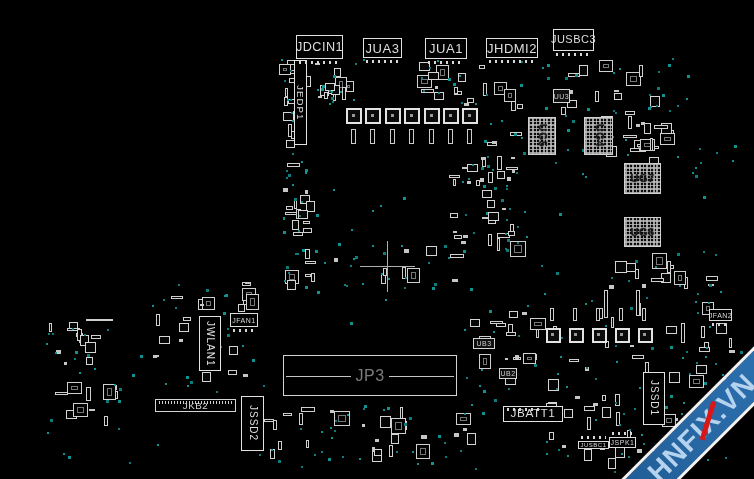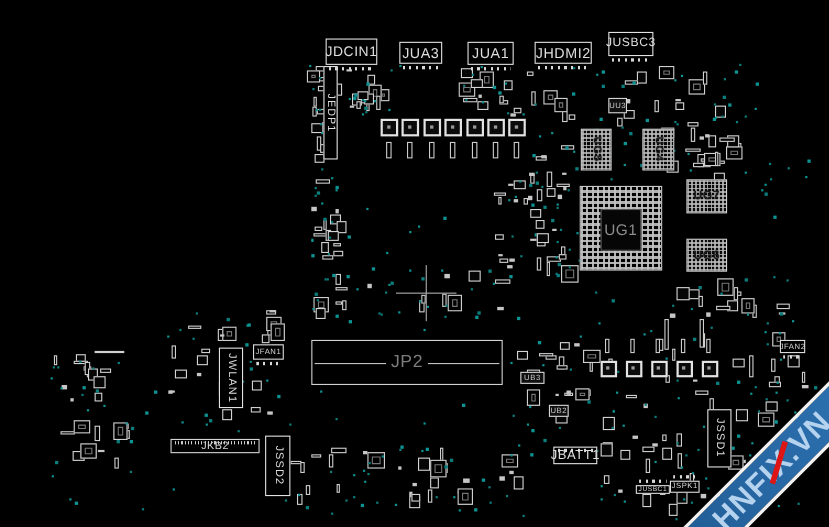--- a/index.html
+++ b/index.html
@@ -789,57 +789,52 @@
       </div>
       <div class="cmp t-chip-grid" style="left: 528px; top: 117px; width: 28px; height: 38px;">
         <span class="lbl vlabel" style="font-size: 10px;">UG5</span>
       </div>
       <div class="cmp t-chip-grid" style="left: 584px; top: 117px; width: 29px; height: 38px;">
         <span class="lbl vlabel" style="font-size: 10px;">UG4</span>
       </div>
       <div class="cmp t-chip-grid" style="left: 624px; top: 163px; width: 37px; height: 31px;">
         <span class="lbl" style="font-size: 11px;">UG7</span>
       </div>
-      <div class="cmp t-bga-medium" style="left: 527px; top: 169px; width: 75px; height: 77px;">
-        <div class="die2">
-          <span class="lbl" style="font-size: 14px;">UG1</span>
-        </div>
-      </div>
       <div class="cmp t-chip-grid" style="left: 624px; top: 217px; width: 37px; height: 30px;">
         <span class="lbl" style="font-size: 11px;">UG6</span>
       </div>
       <div class="pinstrip" style="position: absolute; box-sizing: border-box; left: 233px; top: 329px; width: 22px; height: 3px;"></div>
       <div class="cmp t-connector-small" style="left: 230px; top: 313px; width: 28px; height: 14px;">
         <span class="lbl" style="font-size: 7px;">JFAN1</span>
       </div>
       <div class="cmp t-connector-box" style="left: 199px; top: 316px; width: 22px; height: 55px;">
         <span class="lbl vlabel" style="font-size: 10px;">JWLAN1</span>
       </div>
       <div class="pinstrip" style="position: absolute; box-sizing: border-box; left: 712px; top: 323px; width: 17px; height: 3px;"></div>
       <div class="cmp t-connector-small" style="left: 709px; top: 309px; width: 23px; height: 12px;">
         <span class="lbl" style="font-size: 7px;">JFAN2</span>
       </div>
-      <div class="cmp t-dimm-slot" style="left: 283px; top: 309px; width: 174px; height: 41px;">
+      <div class="cmp t-dimm-slot" style="left: 283px; top: 355px; width: 174px; height: 41px;">
         <div class="midline"></div>
-        <span class="lbl" style="font-size: 16px;">JP2</span>
+        <span class="lbl" style="font-size: 16px;">JP3</span>
       </div>
       <div class="cmp t-chip-small" style="left: 473px; top: 338px; width: 22px; height: 11px;">
         <span class="lbl" style="font-size: 7px;">UB3</span>
       </div>
       <div class="cmp t-chip-small" style="left: 499px; top: 368px; width: 18px; height: 11px;">
         <span class="lbl" style="font-size: 7px;">UB2</span>
       </div>
       <div class="cmp t-fpc-connector" style="left: 155px; top: 399px; width: 81px; height: 13px;">
         <div class="ticks"></div>
         <span class="lbl" style="font-size: 9.75px;">JKB2</span>
       </div>
       <div class="cmp t-connector-box" style="left: 241px; top: 396px; width: 23px; height: 55px;">
         <span class="lbl vlabel" style="font-size: 10px;">JSSD2</span>
       </div>
-      <div class="cmp t-connector-box" style="left: 503px; top: 406px; width: 40px; height: 16px;">
+      <div class="cmp t-connector-box" style="left: 503px; top: 406px; width: 60px; height: 16px;">
         <span class="lbl" style="font-size: 11.828px;">JBATT1</span>
         <div class="pinstrip" style="position: absolute; box-sizing: border-box; left: 3px; top: 1px; width: 35px; height: 3px;"></div>
       </div>
       <div class="pinstrip" style="position: absolute; box-sizing: border-box; left: 581px; top: 436px; width: 25px; height: 3px;"></div>
       <div class="cmp t-connector-small" style="left: 578px; top: 441px; width: 31px; height: 8px;">
         <span class="lbl" style="font-size: 6px;">JUSBC1</span>
       </div>
       <div class="pinstrip" style="position: absolute; box-sizing: border-box; left: 612px; top: 432px; width: 21px; height: 3px;"></div>
       <div class="cmp t-connector-small" style="left: 609px; top: 437px; width: 27px; height: 11px;">
         <span class="lbl" style="font-size: 7px;">JSPK1</span>

